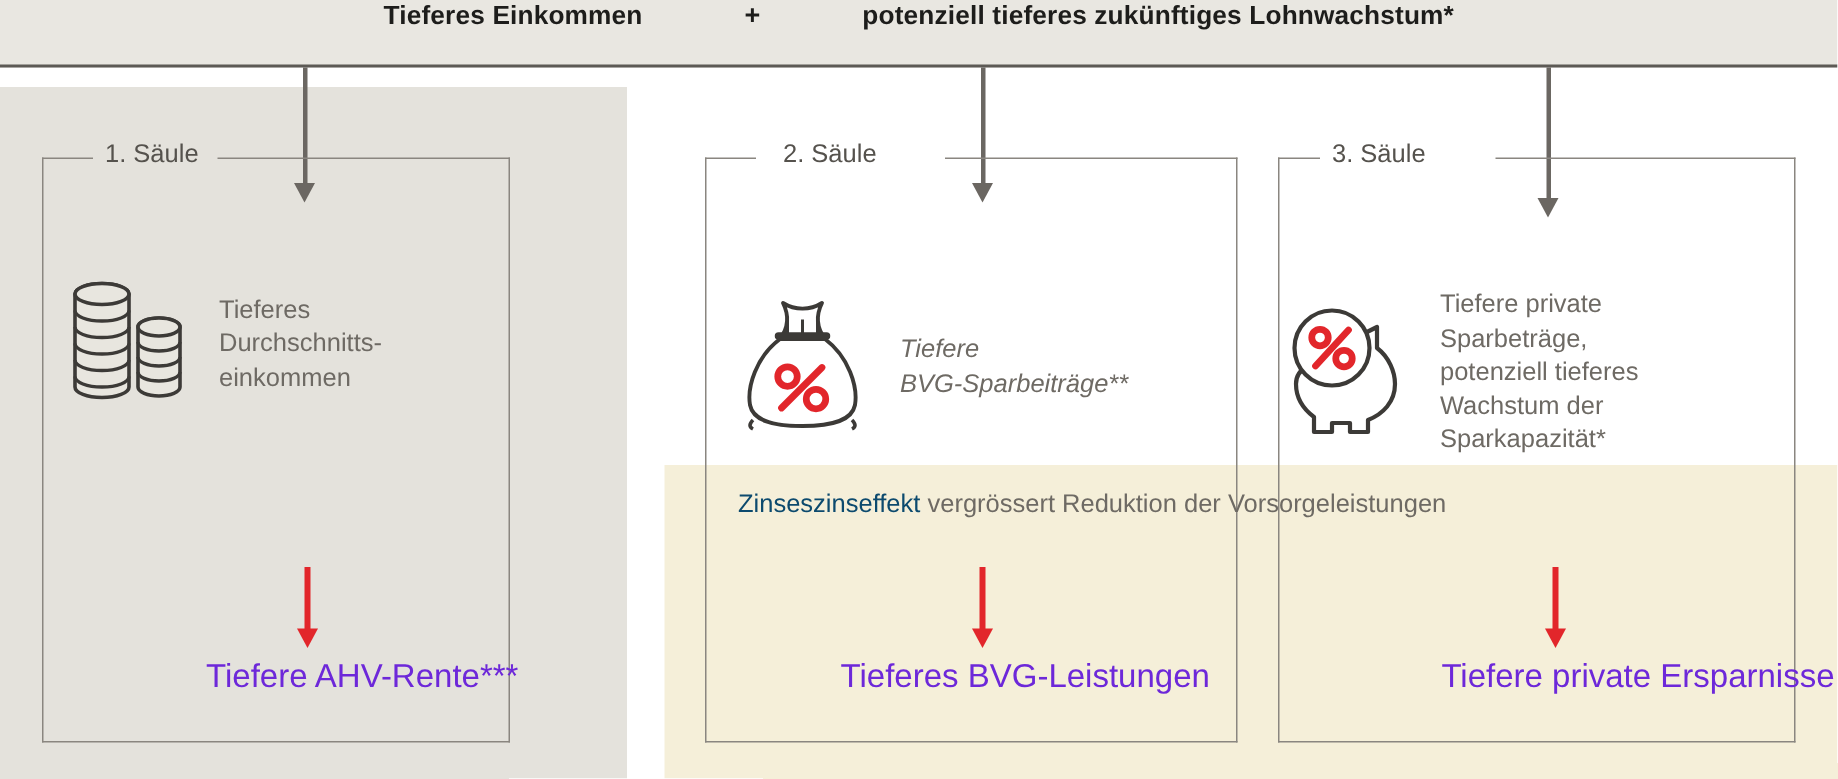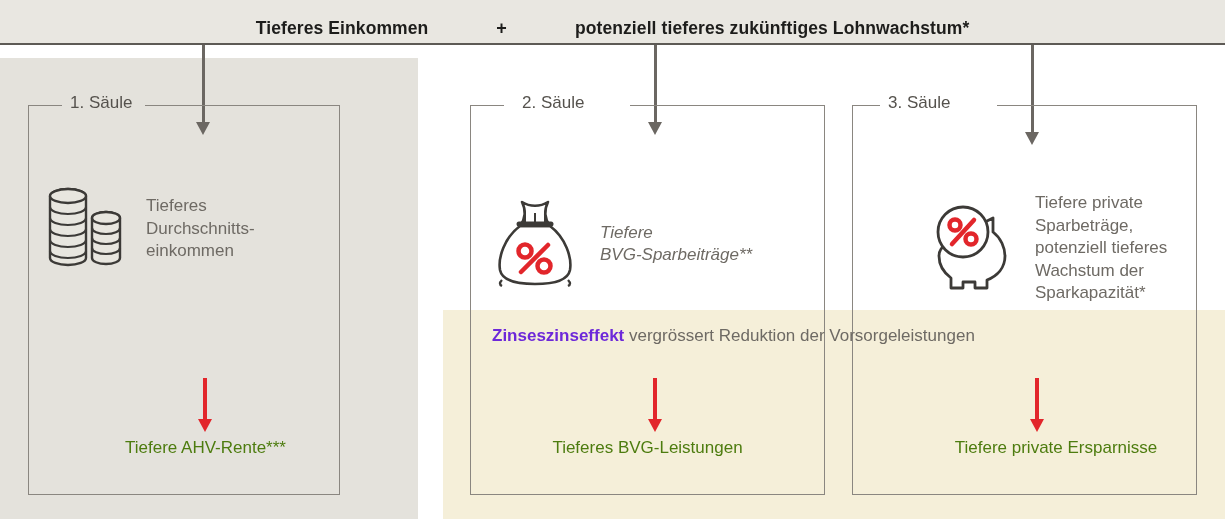--- a/index.html
+++ b/index.html
@@ -13,21 +13,21 @@
 
   
   .header-band{
     position:absolute;left:0;top:0;width:1225px;height:45px;
     background:#e9e7e1;
     border-bottom:2px solid #5d5a55;
     box-sizing:border-box;
   }
   .header-row{
     position:absolute;left:0;top:0;width:1225px;height:56px;
-    display:flex;align-items:center;justify-content:center;gap:0;
+    display:flex;align-items:flex-start;justify-content:center;gap:0;
   }
   .hdr-text{
     font-size:17.5px;font-weight:bold;color:#1d1d1b;letter-spacing:0.1px;
     white-space:nowrap;
   }
   .hdr-plus{
     font-size:18px;font-weight:bold;color:#1d1d1b;
     margin:0 68px;
   }
 
@@ -128,34 +128,35 @@
   .icon-row{position:absolute;display:flex;align-items:center;}
   .icon-box{flex:0 0 auto;}
   .row-text{
     font-size:17px;line-height:22.5px;color:#6e6a64;white-space:pre-line;
   }
 
   #row1{left:42px;top:178px;}
   #row1 .row-text{margin-left:22px;}
   #row2{left:492px;top:196px;}
   #row2 .row-text{margin-left:22px;font-style:italic;}
-  #row3{left:923px;top:192px;align-items:center;}
+  #row3{left:848px;top:192px;align-items:center;}
   #row3 .row-text{margin-left:20px;}
 
   
   .banner-text{
     position:absolute;left:492px;top:326px;
     font-size:17px;color:#6e6a64;white-space:nowrap;
   }
-  .banner-text b{color:#6d28d9;font-weight:bold;}
+  .banner-text b{color:#0c4a6e;font-weight:normal;}
 
   
   .outcome{
-    position:absolute;font-size:17px;color:#4d7c0f;white-space:nowrap;
+    position:absolute;font-size:22px;color:#6d28d9;white-space:nowrap;
     text-align:center;
+    margin-left:36px;
   }
   #outcome1{left:28px;top:438px;width:355px;}
   #outcome2{left:470px;top:438px;width:355px;}
   #outcome3{left:876px;top:438px;width:360px;text-align:center;}
 </style>
 </head>
 <body>
 
 <div id="stage">
 

